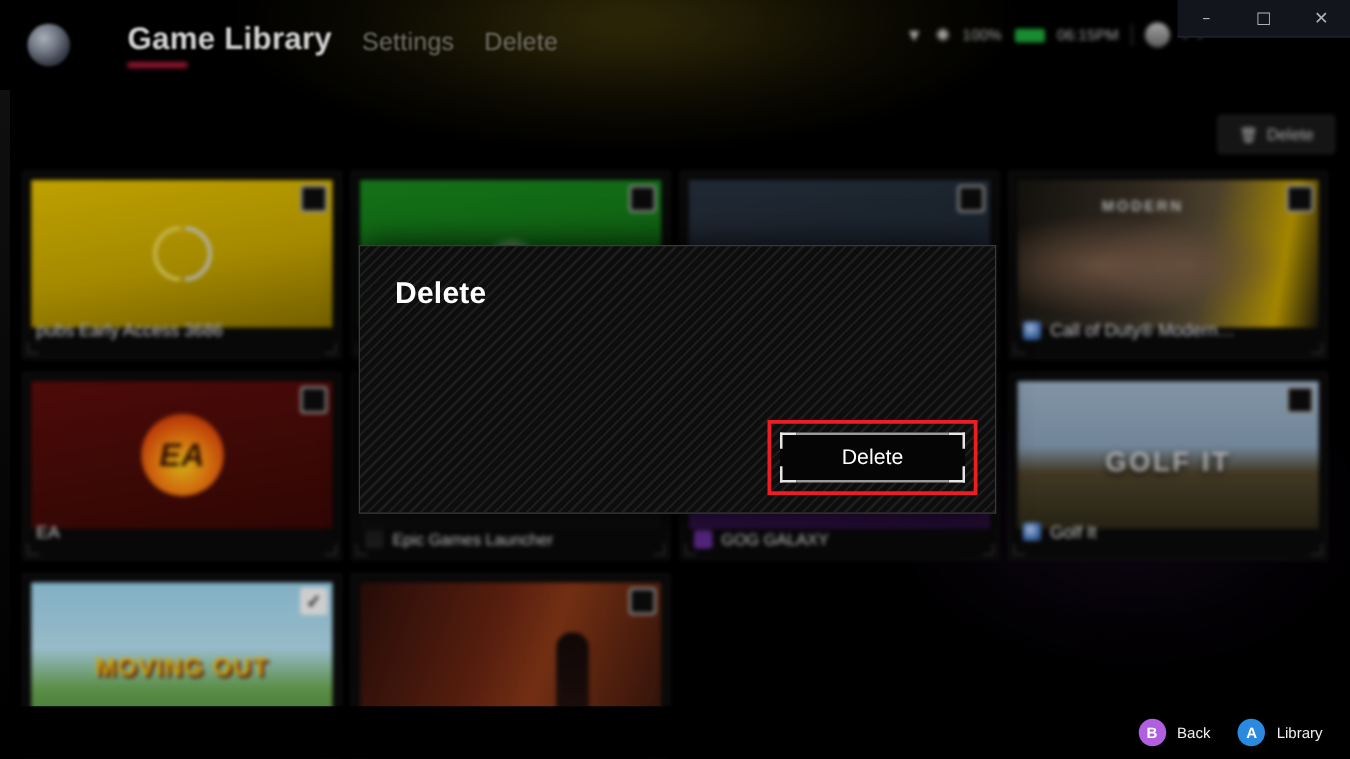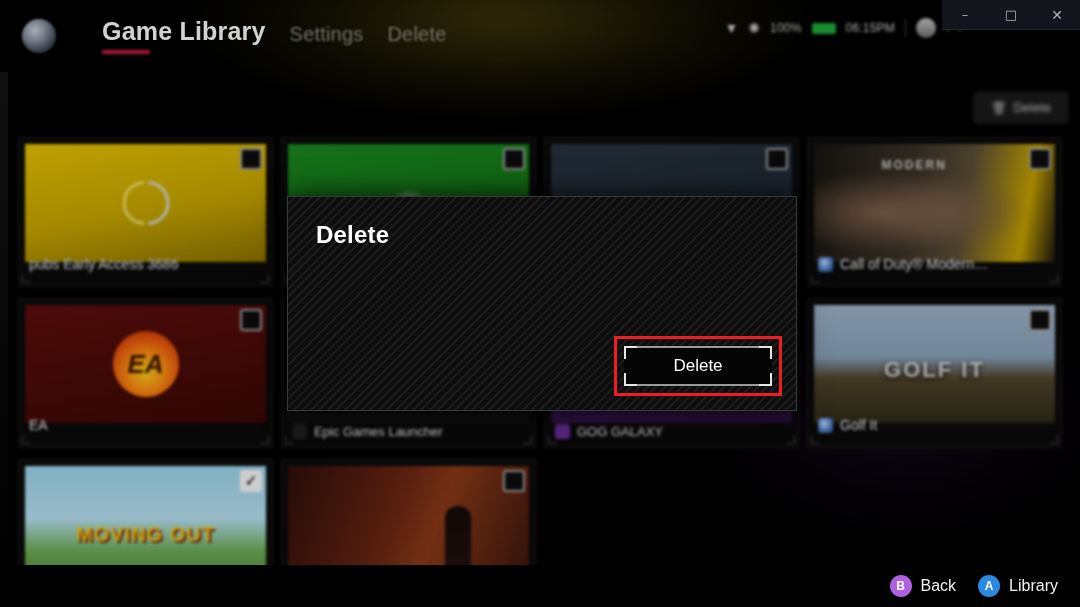--- a/index.html
+++ b/index.html
@@ -446,21 +446,21 @@
     border-radius: 50%;
     display: flex; align-items: center; justify-content: center;
     color: #ffffff;
     font-size: 12px;
     font-weight: bold;
   }
   .hint-badge.b { background: #b05fe0; }
   .hint-badge.a { background: #2a8ae0; }
   .hint-label {
     color: #f0f0f0;
-    font-size: 16px;
+    font-size: 12px;
   }
 
   .sidebar-edge {
     position: absolute;
     left: 0; top: 72px; bottom: 42px;
     width: 8px;
     background: linear-gradient(180deg, rgba(90,90,90,0.22), rgba(30,30,30,0.05));
     z-index: 3;
   }
 </style>

